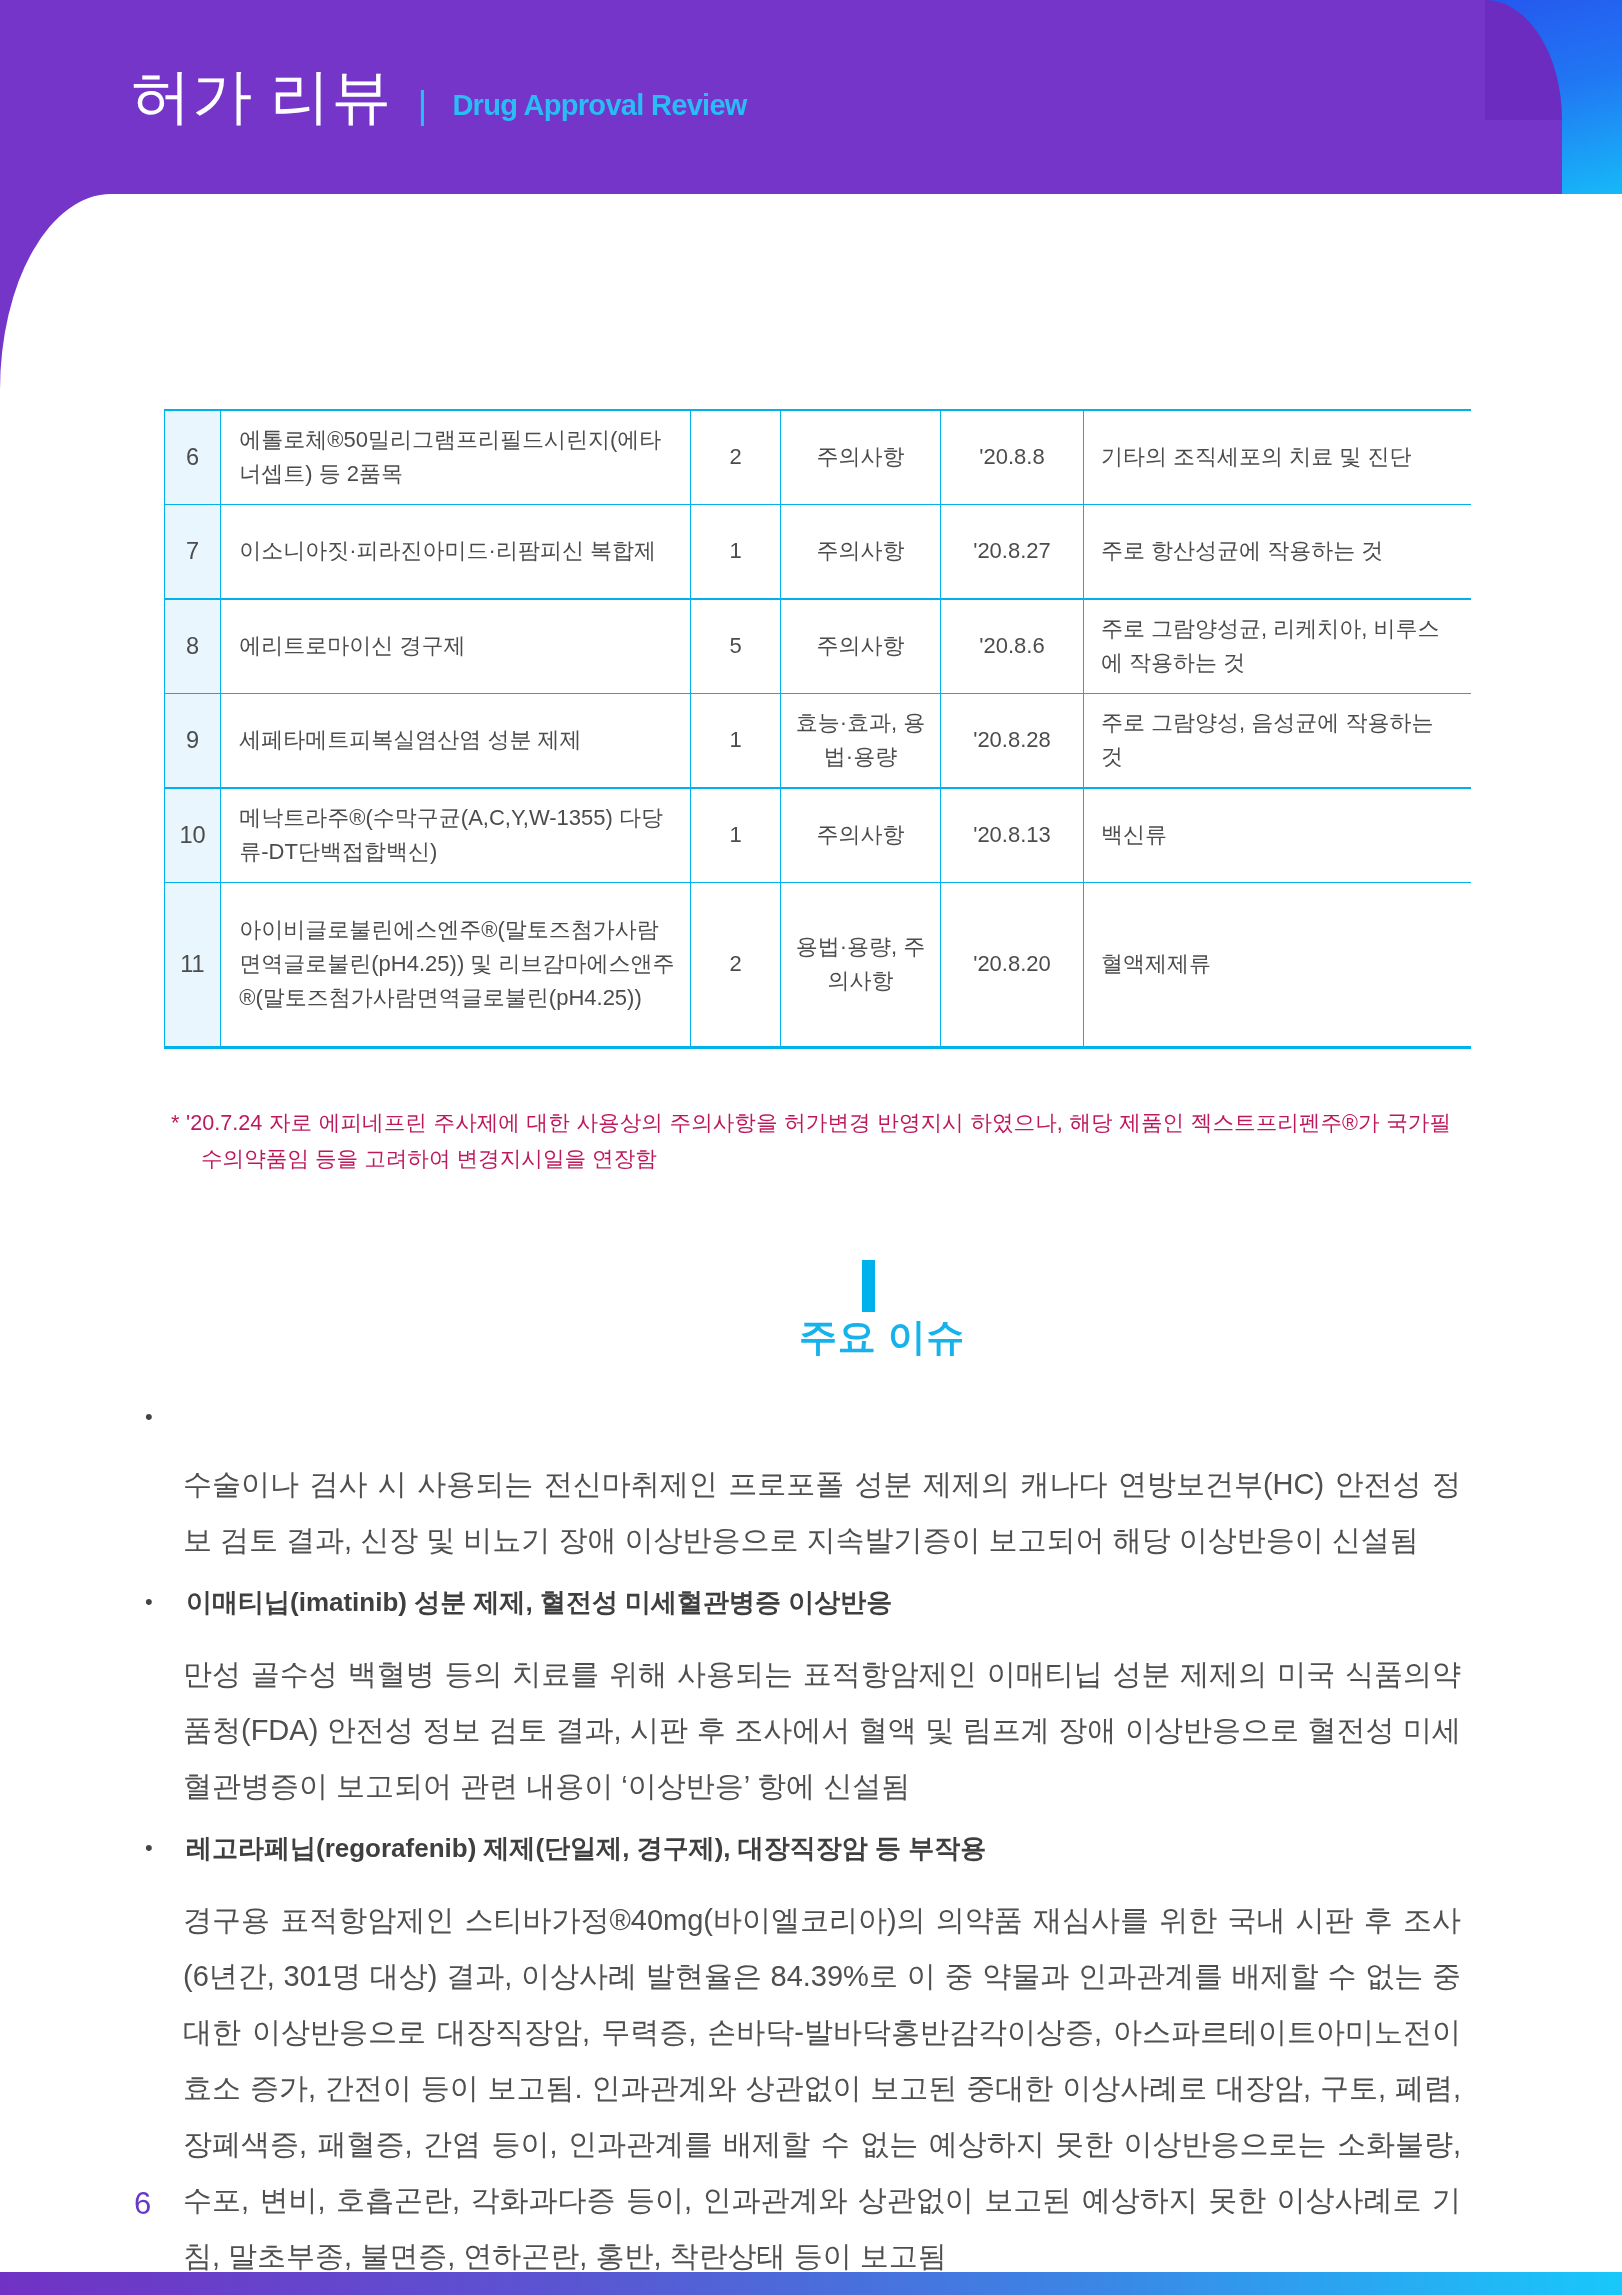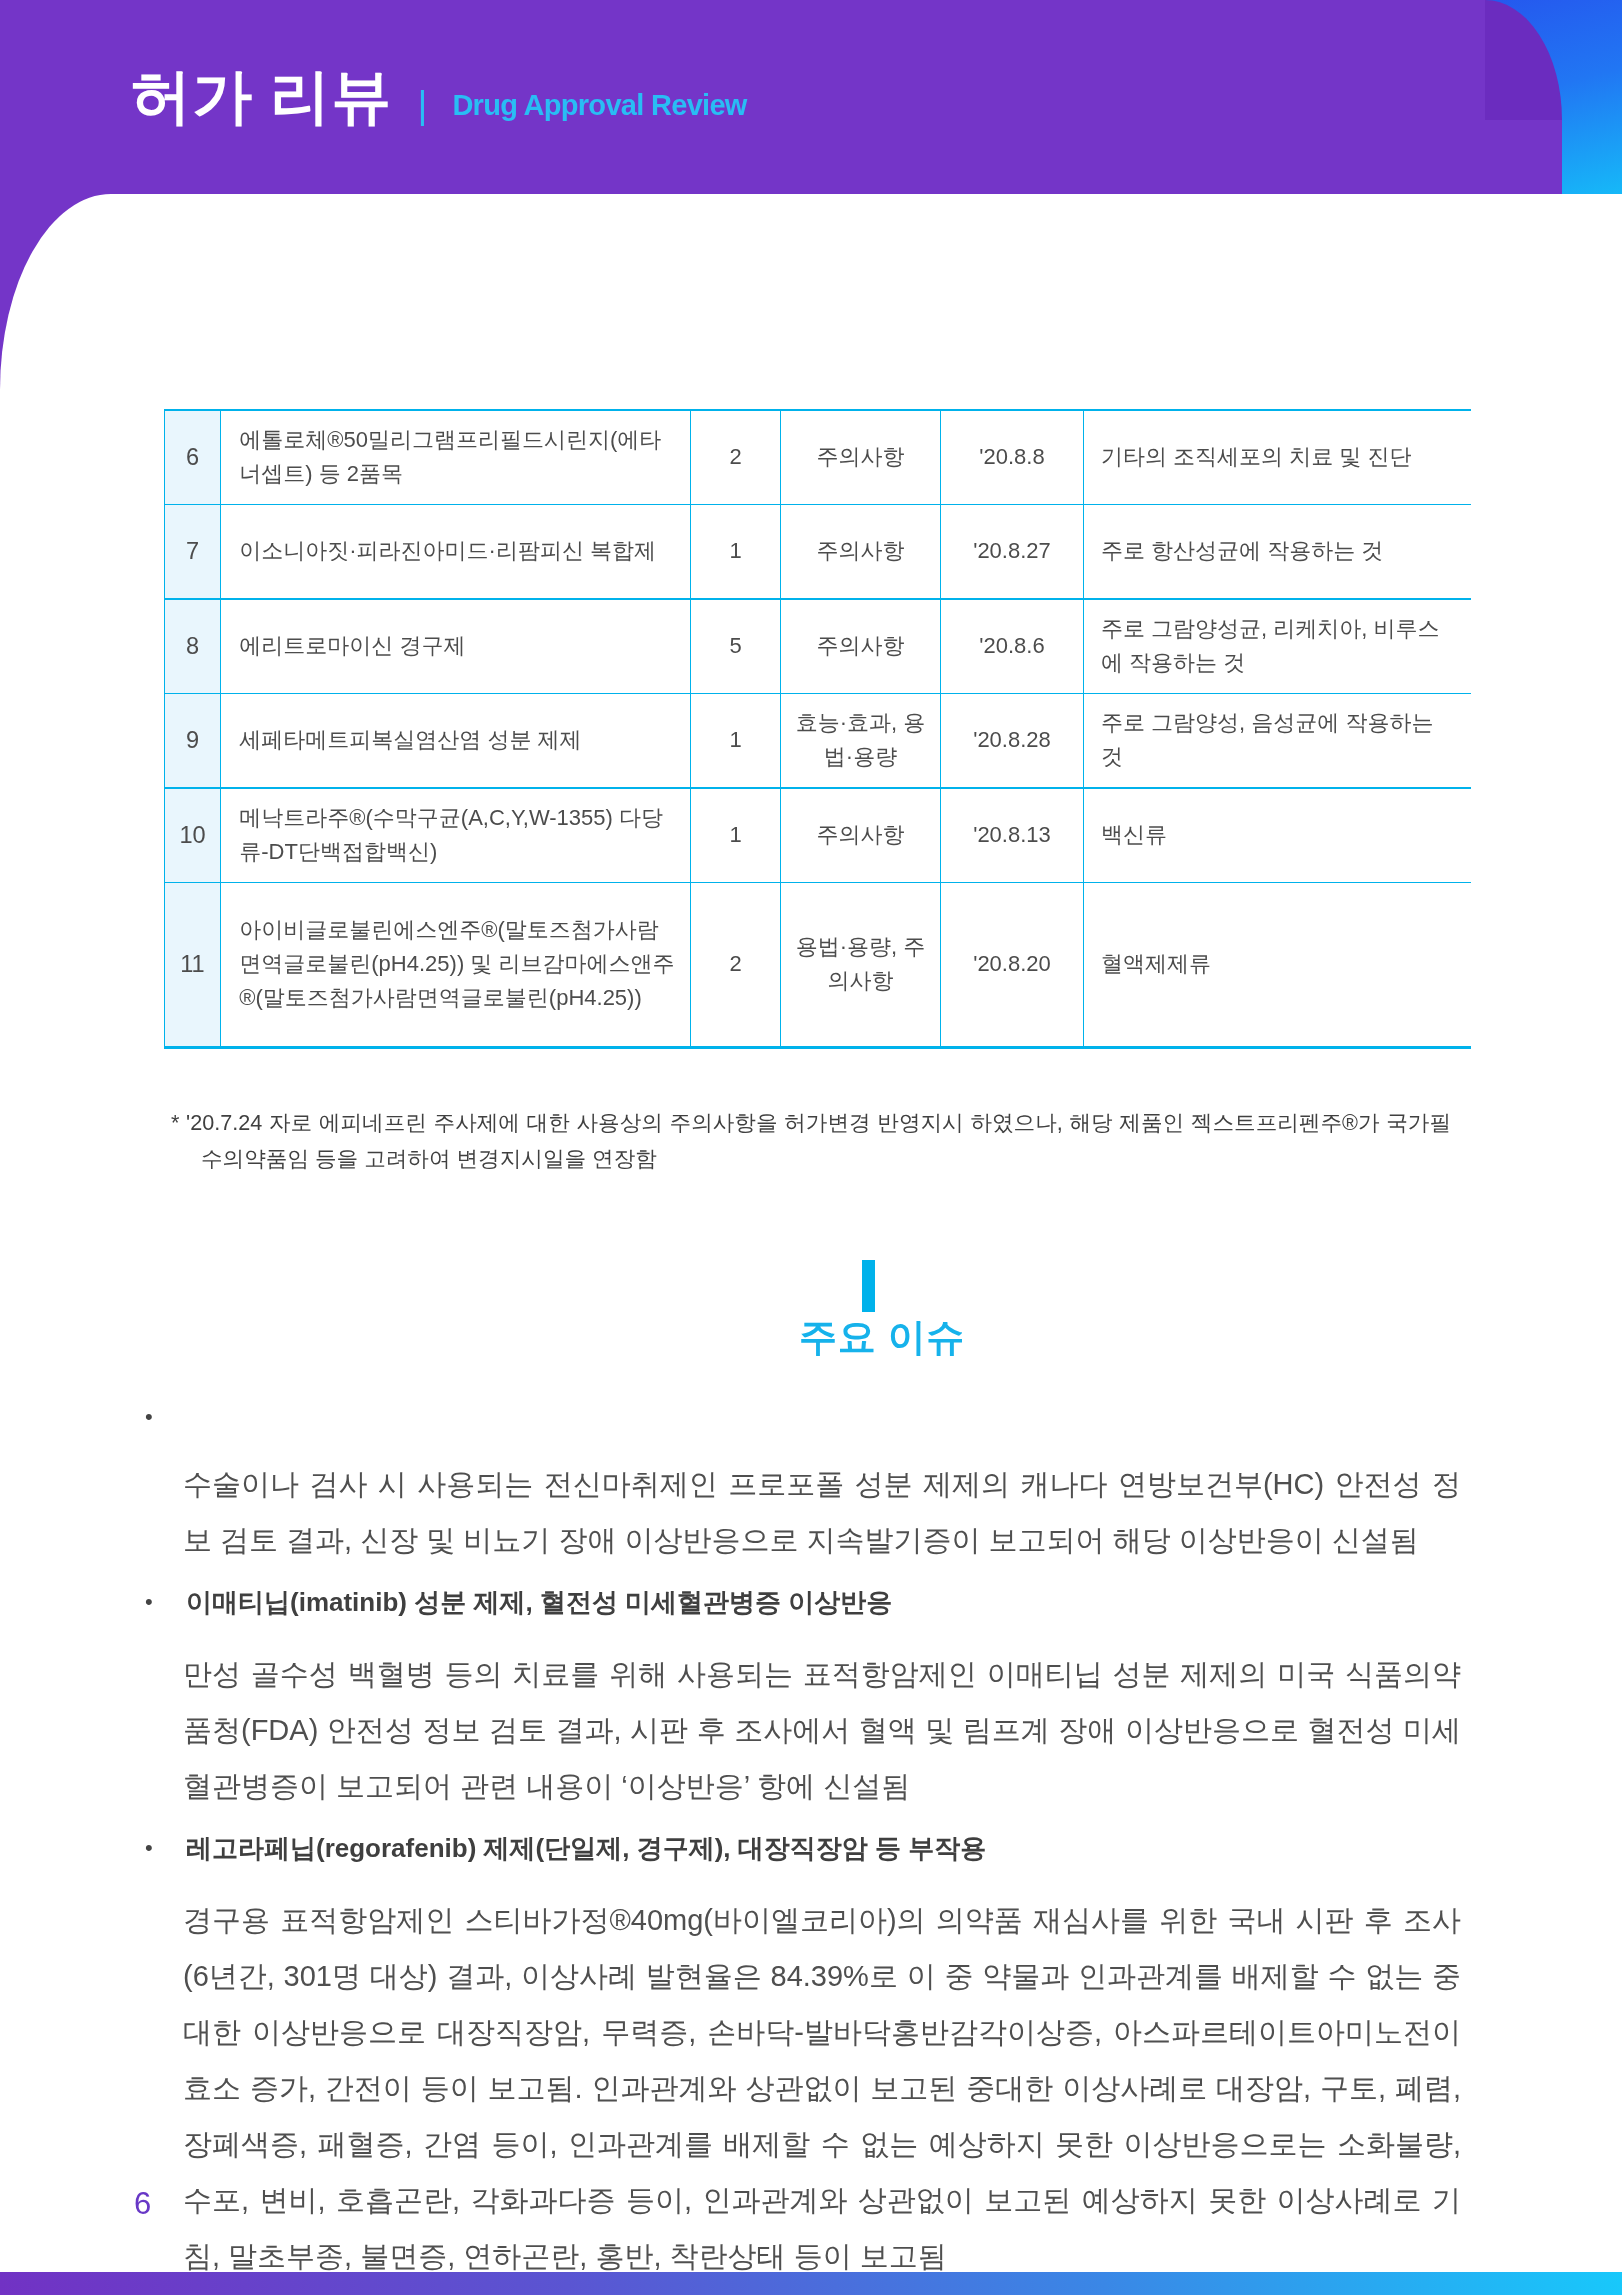--- a/index.html
+++ b/index.html
@@ -43,21 +43,21 @@
   .content-card{
     position:absolute;left:0;top:194px;width:1623px;height:2102px;
     background:#ffffff;
     border-top-left-radius:111px 196px;
   }
   .header-titles{
     position:absolute;left:131px;top:0;height:194px;
     display:flex;align-items:center;gap:25px;
   }
   .title-kr{
-    color:#ffffff;font-size:60px;font-weight:700;letter-spacing:1.3px;
+    color:#ffffff;font-size:60px;font-weight:400;letter-spacing:1.3px;
     font-family:"Liberation Serif","DejaVu Serif",serif;
   }
   .title-divider{
     color:var(--title_cyan);font-size:38px;font-weight:300;
     transform:translateY(7.9px);
   }
   .title-en{
     color:var(--title_cyan);font-size:29px;font-weight:700;letter-spacing:-0.7px;
     transform:translateY(7.9px);
   }
@@ -94,21 +94,21 @@
   .approval-table tr:nth-child(1){height:94px;}
   .approval-table tr:nth-child(2){height:95px;}
   .approval-table tr:nth-child(3){height:94px;}
   .approval-table tr:nth-child(4){height:95px;}
   .approval-table tr:nth-child(5){height:94px;margin-left:12px;}
   .approval-table tr:nth-child(6){height:165px;}
 
   
   .footnote{
     position:absolute;left:171px;top:1105px;width:1280px;
-    font-size:21.6px;line-height:1.68;color:#404040;
+    font-size:21.6px;line-height:1.68;color:#be185d;
     text-align:justify;
     padding-left:30px;text-indent:-30px;
   }
 
   
   .issues{
     position:absolute;left:0;top:1260px;width:1623px;
   }
   .section-heading{
     display:flex;align-items:center;margin-left:141px;margin-bottom:38px;flex-direction:column;

